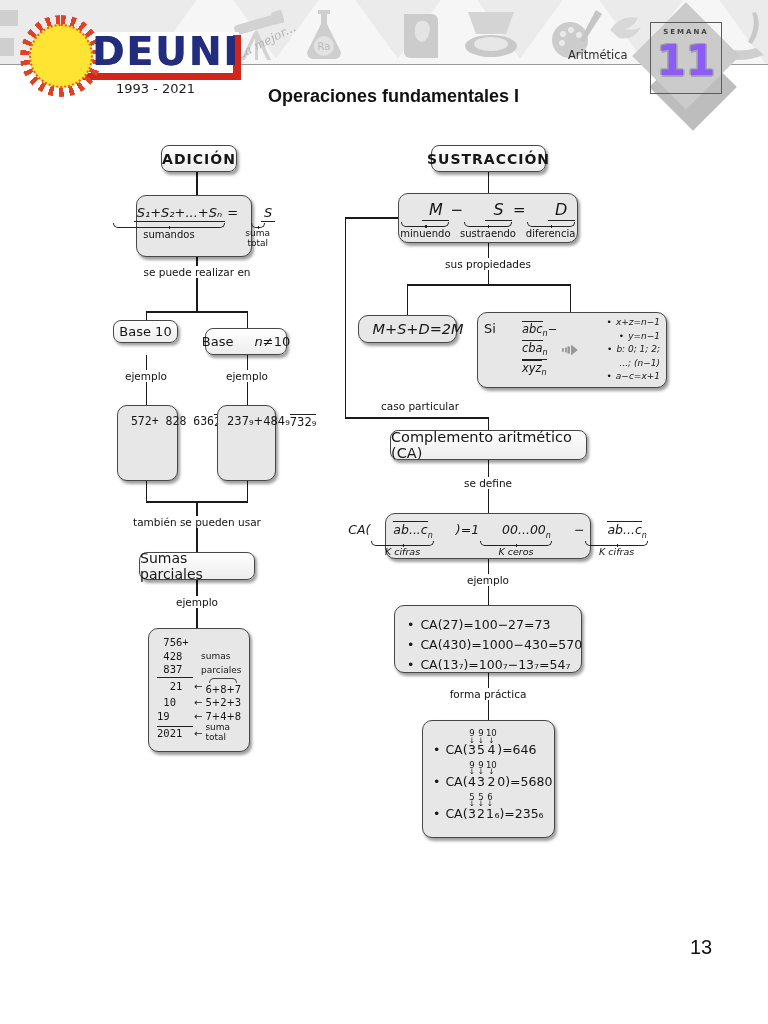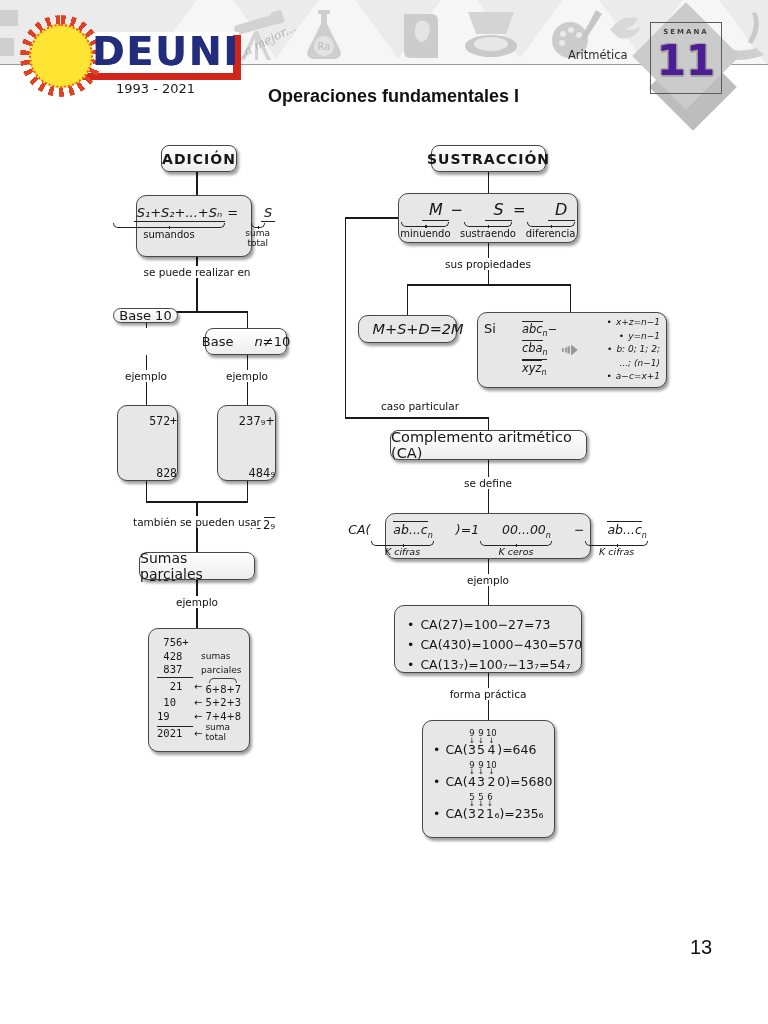--- a/index.html
+++ b/index.html
@@ -23,21 +23,21 @@
   .gear-core{position:absolute;left:29px;top:24px;width:64px;height:64px;border-radius:50%;background:#ffe433;border:2px dotted #ef5a2a;box-sizing:border-box;}
   .logo-text{position:absolute;left:92px;top:29px;font-size:39px;font-weight:bold;color:#232d7e;letter-spacing:2px;text-shadow:.6px 0 #232d7e;}
   .logo-years{position:absolute;left:116px;top:81px;font-size:13px;color:#1c1c1c;}
 
   
   .badge{position:absolute;left:634px;top:10px;width:110px;height:112px;}
   .bd1{position:absolute;left:14px;top:8px;width:76px;height:76px;background:#cbcbcb;transform:rotate(45deg);}
   .bd2{position:absolute;left:28px;top:46px;width:62px;height:62px;background:#bdbdbd;transform:rotate(45deg);z-index:0;}
   .bsq{position:absolute;left:16px;top:12px;width:72px;height:72px;border:1.5px solid #5a5a5a;box-sizing:border-box;}
   .bweek{position:absolute;left:0;top:18px;width:104px;text-align:center;font-size:7px;font-weight:bold;letter-spacing:2px;color:#3d3d3d;}
-  .bnum{position:absolute;left:0;top:26px;width:104px;text-align:center;font-size:42px;font-weight:bold;color:#4c1d95;
+  .bnum{position:absolute;left:0;top:26px;width:104px;text-align:center;font-size:42px;font-weight:bold;color:#8b5cf6;
     text-shadow:-1.5px 0 #a3a3a3,1.5px 0 #a3a3a3,0 -1.5px #a3a3a3,0 1.5px #a3a3a3,1px 1px #a3a3a3,-1px -1px #a3a3a3;}
 
   .title{position:absolute;left:0;top:86px;width:768px;padding-left:19px;box-sizing:border-box;text-align:center;
     font-size:18px;font-weight:bold;color:#111;font-family:"Liberation Sans",sans-serif;}
   .pagenum{position:absolute;left:690px;top:936px;font-size:20px;color:#111;font-family:"Liberation Sans",sans-serif;}
 
   
   .vline{position:absolute;width:1.5px;background:#1a1a1a;}
   .hline{position:absolute;height:1.5px;background:#1a1a1a;}
   .elabel{position:absolute;transform:translateX(-50%);background:#fff;padding:0 3px;font-size:10.5px;color:#111;white-space:nowrap;z-index:3;}
@@ -51,21 +51,21 @@
   .frow{display:flex;justify-content:center;align-items:flex-start;height:100%;}
   .bgroup{display:flex;flex-direction:column;align-items:center;}
   .term{display:block;text-align:center;border-bottom:1.2px solid #222;padding:0 3px 1px;}
   .brace{height:4px;border-left:1.2px solid #222;border-right:1.2px solid #222;border-bottom:1.2px solid #222;
     border-radius:0 0 8px 8px;margin-top:1px;position:relative;align-self:stretch;}
   .brace::after{content:"";position:absolute;left:50%;top:3px;width:1.2px;height:3px;background:#222;}
   .brace.sm{align-self:center;width:12px;}
   .blabel{font-size:10px;line-height:1.15;margin-top:1px;color:#111;}
 
   .mono{font-family:"DejaVu Sans Mono",monospace;white-space:pre;}
-  .stack-add{display:flex;flex-direction:column;align-items:flex-end;padding:8px 0 0 9px;font-size:11.5px;line-height:1.35;gap:36px;}
+  .stack-add{display:flex;align-items:flex-start;padding:8px 0 0 9px;font-size:11.5px;line-height:1.35;}
   .tot{border-top:1.2px solid #222;}
 
   
   .ps{padding:7px 5px 0 8px;font-size:10.5px;}
   .psr{display:flex;align-items:center;line-height:1.3;}
   .psr .mono{width:36px;font-size:10.5px;display:inline-block;}
   .ps-side{margin-left:8px;font-size:9px;line-height:1.1;}
   .parr{margin:0 3px 0 1px;font-size:10px;}
   .pexp{font-size:10px;}
   .pexp-wrap{display:flex;flex-direction:column;align-items:center;}
@@ -227,21 +227,21 @@
     </div>
   </div>
 
   <div class="vline" style="left:196.2px;top:257px;height:55px"></div>
   <span class="elabel" style="left:197px;top:266px">se puede realizar en</span>
 
   <div class="hline" style="left:145.5px;top:311px;width:101.5px"></div>
   <div class="vline" style="left:145.5px;top:311px;height:17px"></div>
   <div class="vline" style="left:246.5px;top:311px;height:17px"></div>
 
-  <div class="box nodebox plain" style="left:113px;top:308px;width:65px;height:15px">
+  <div class="box nodebox plain" style="left:113px;top:320px;width:65px;height:23px">
     <span>Base 10</span>
   </div>
   <div class="box nodebox plain" style="left:205px;top:328px;width:82px;height:27px">
     <span>Base </span>
       <span class="math">n</span>
       <span>≠10</span>
   </div>
 
   <div class="vline" style="left:145.5px;top:355px;height:50px"></div>
   <span class="elabel" style="left:146px;top:370px">ejemplo</span>

